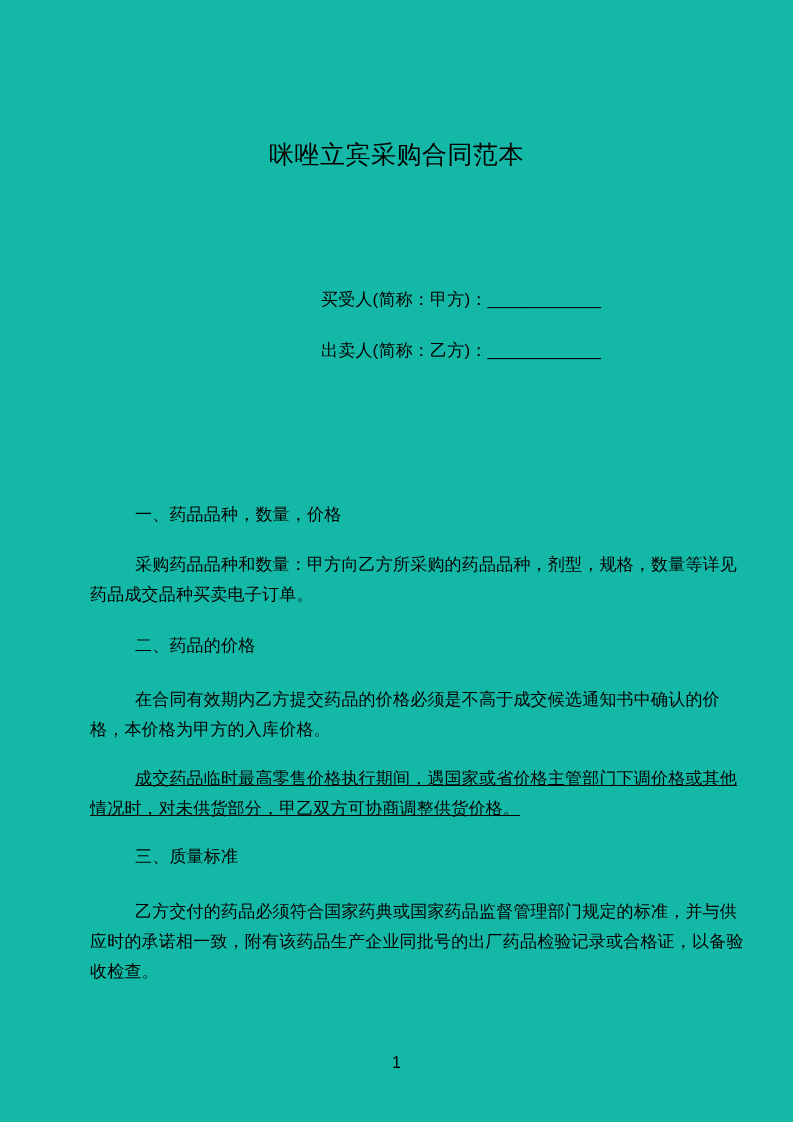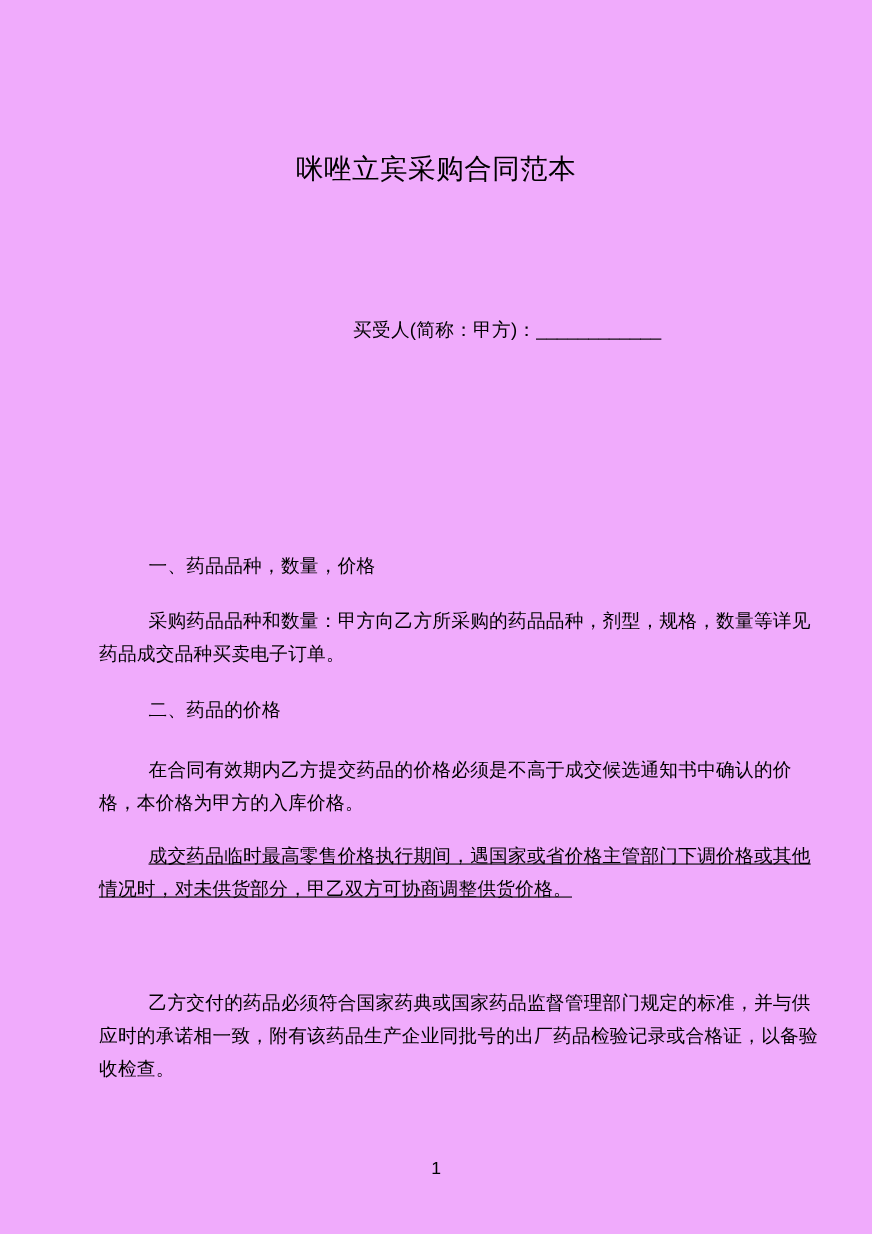--- a/index.html
+++ b/index.html
@@ -13,21 +13,21 @@
     position: relative;
     font-family: "Liberation Sans", "DejaVu Sans", sans-serif;
     color: #000000;
   }
   .page {
     position: absolute;
     left: 0;
     top: 0;
     width: 793px;
     height: 1122px;
-    background: #f0abfc;
+    background: #14b8a6;
     overflow: hidden;
   }
   .doc-title {
     position: absolute;
     top: 137px;
     left: 0;
     width: 793px;
     margin: 0;
     text-align: center;
     font-size: 25px;
@@ -83,30 +83,32 @@
 </style>
 </head>
 <body>
 
 <div class="page">
 
   <h1 class="doc-title">咪唑立宾采购合同范本</h1>
 
   <p class="block party-row pos-party-a"><span>买受人(简称：甲方)：</span><span class="blank-line">____________</span></p>
 
+  <p class="block party-row pos-party-b"><span>出卖人(简称：乙方)：</span><span class="blank-line">____________</span></p>
 
 
   <p class="block indent pos-s1-body">采购药品品种和数量：甲方向乙方所采购的药品品种，剂型，规格，数量等详见药品成交品种买卖电子订单。</p>
 
   <p class="block indent heading pos-s1-head">一、药品品种，数量，价格</p>
 
   <p class="block indent heading pos-s2-head">二、药品的价格</p>
 
   <p class="block indent pos-s2-body1">在合同有效期内乙方提交药品的价格必须是不高于成交候选通知书中确认的价格，本价格为甲方的入库价格。</p>
 
   <p class="block indent pos-s2-body2">成交药品临时最高零售价格执行期间，遇国家或省价格主管部门下调价格或其他情况时，对未供货部分，甲乙双方可协商调整供货价格。</p>
 
+  <p class="block indent heading pos-s3-head">三、质量标准</p>
 
   <p class="block indent pos-s3-body">乙方交付的药品必须符合国家药典或国家药品监督管理部门规定的标准，并与供应时的承诺相一致，附有该药品生产企业同批号的出厂药品检验记录或合格证，以备验收检查。</p>
 
   <div class="page-number">1</div>
 
 </div>
 
 </body></html>

